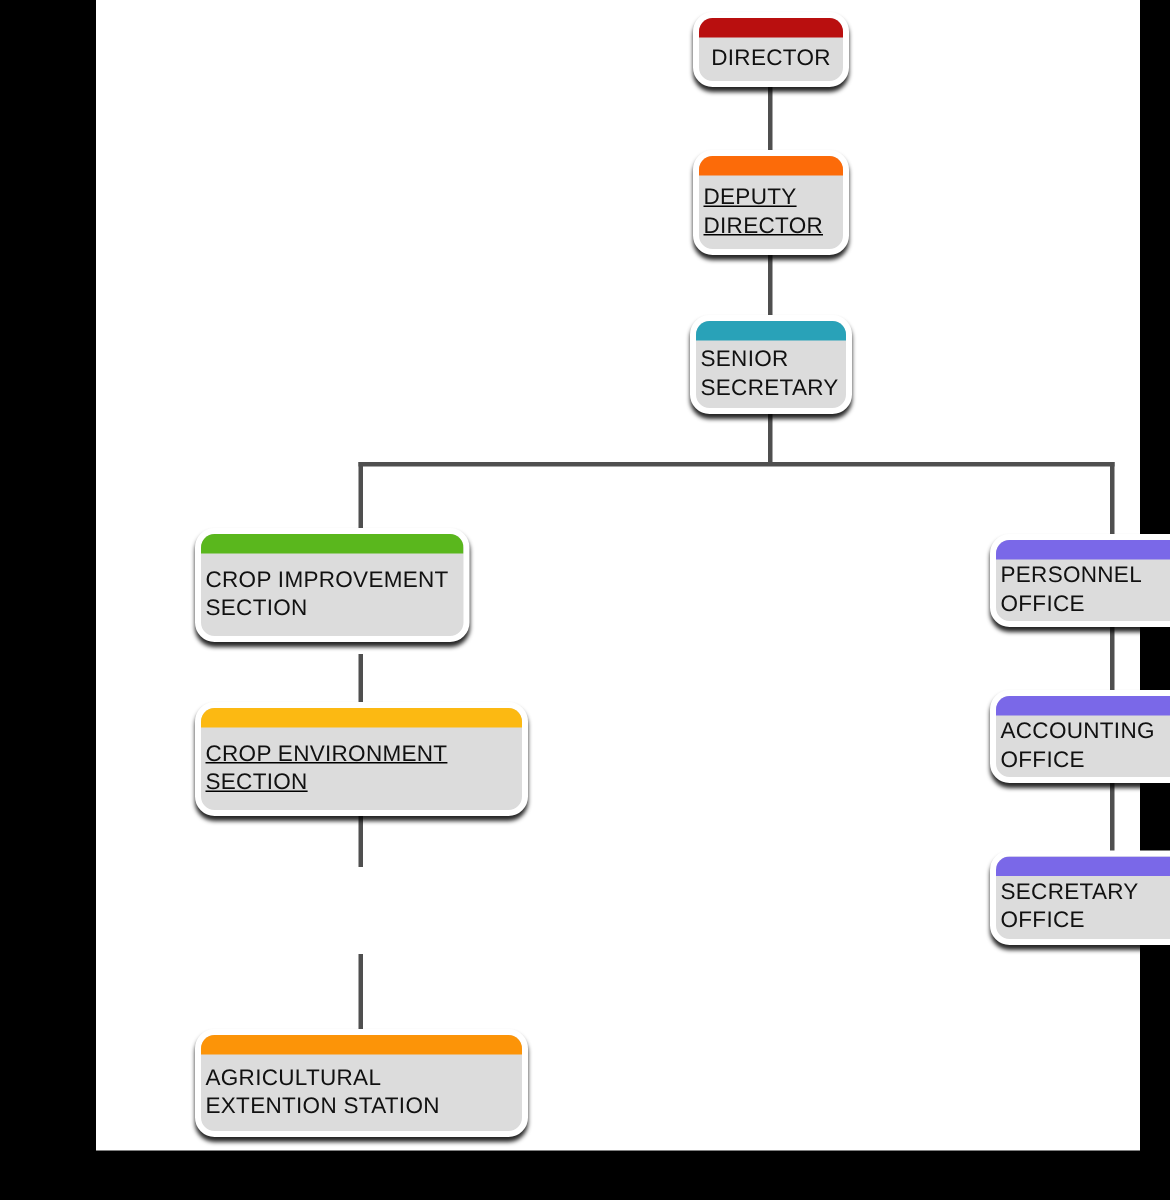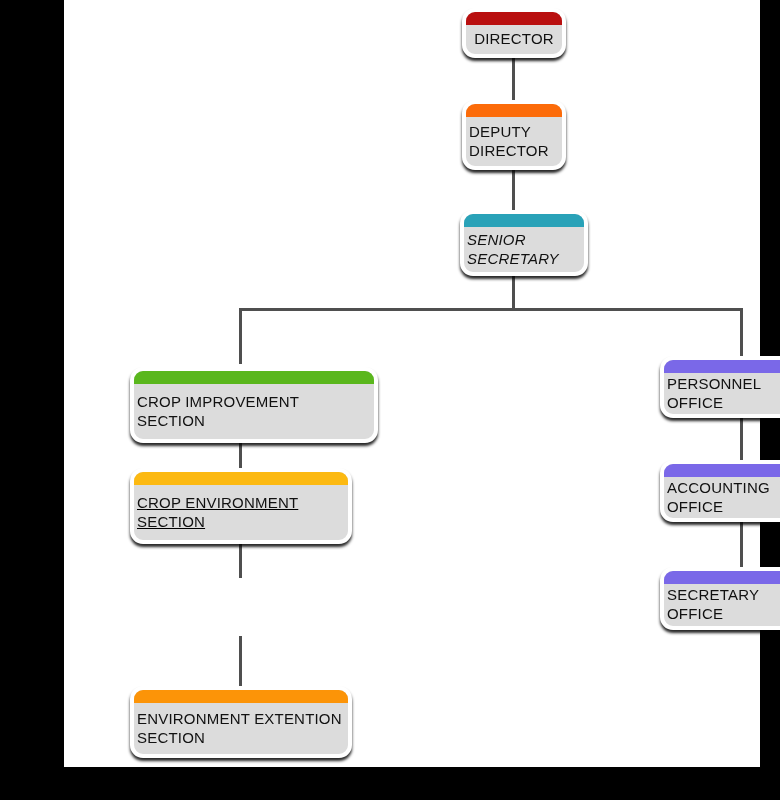--- a/index.html
+++ b/index.html
@@ -77,44 +77,44 @@
     <div class="connector" style="left:175px; top:542px; width:3px; height:36px;"></div>
     <div class="connector" style="left:175px; top:636px; width:3px; height:52px;"></div>
     <div class="connector" style="left:676px; top:416px; width:3px; height:46px;"></div>
     <div class="connector" style="left:676px; top:520px; width:3px; height:49px;"></div>
 
     <div class="node" style="left:398px; top:8px; width:104px; height:50px;">
       <div class="bar" style="background: rgb(185, 15, 15);"></div>
       <div class="label">DIRECTOR</div>
     </div>
 
-    <div class="node" style="left:398px; top:100px; width:104px; height:70px;">
+    <div class="node" style="left:398px; top:100px; width:104px; height:70px;text-decoration:underline;">
       <div class="bar" style="background: rgb(252, 107, 9);"></div>
       <div class="label">DEPUTY DIRECTOR</div>
     </div>
 
-    <div class="node" style="left:396px; top:210px; width:128px; height:66px;font-style:italic;">
+    <div class="node" style="left:396px; top:210px; width:108px; height:66px;">
       <div class="bar" style="background: rgb(41, 162, 184);"></div>
       <div class="label">SENIOR SECRETARY</div>
     </div>
 
-    <div class="node" style="left:66px; top:367px; width:248px; height:76px;">
+    <div class="node" style="left:66px; top:352px; width:183px; height:76px;">
       <div class="bar" style="background: rgb(90, 183, 29);"></div>
       <div class="label">CROP IMPROVEMENT SECTION</div>
     </div>
 
     <div class="node" style="left:66px; top:468px; width:222px; height:76px;text-decoration:underline;">
       <div class="bar" style="background: rgb(252, 185, 18);"></div>
       <div class="label">CROP ENVIRONMENT SECTION</div>
     </div>
 
 
     <div class="node" style="left:66px; top:686px; width:222px; height:72px;">
       <div class="bar" style="background: rgb(252, 148, 8);"></div>
-      <div class="label">ENVIRONMENT EXTENTION SECTION</div>
+      <div class="label">AGRICULTURAL EXTENTION STATION</div>
     </div>
 
     <div class="node" style="left:596px; top:356px; width:162px; height:62px;">
       <div class="bar" style="background: rgb(122, 104, 232);"></div>
       <div class="label">PERSONNEL OFFICE</div>
     </div>
 
     <div class="node" style="left:596px; top:460px; width:162px; height:62px;">
       <div class="bar" style="background: rgb(122, 104, 232);"></div>
       <div class="label">ACCOUNTING OFFICE</div>

